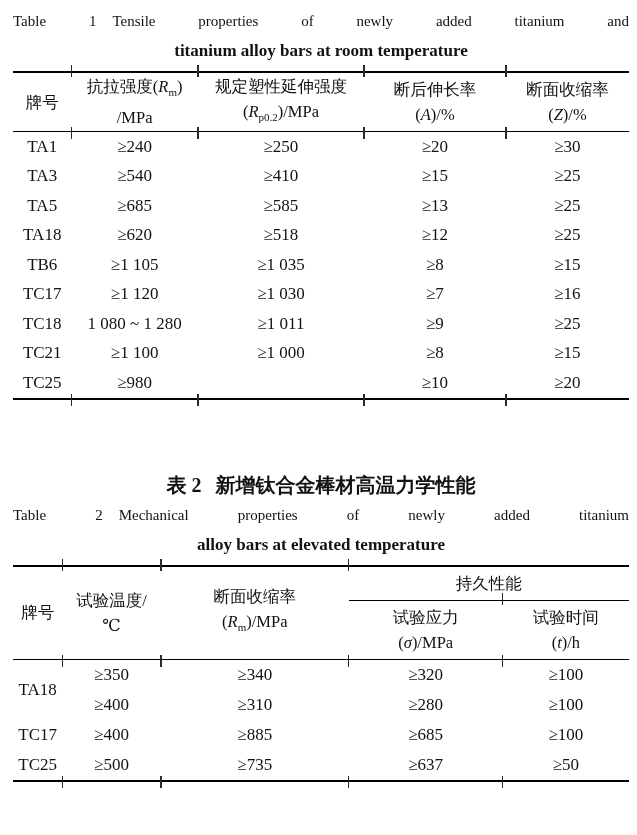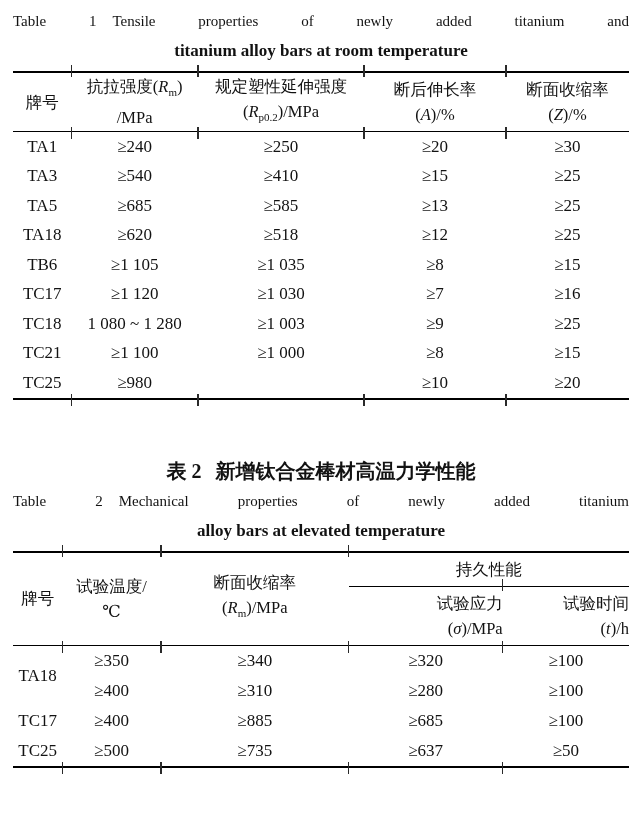--- a/index.html
+++ b/index.html
@@ -1,34 +1,34 @@
 <!DOCTYPE html>
 <html><head>
 <meta charset="utf-8">
 <style>
   html,body{margin:0;padding:0;background:#ffffff;}
   body{width:637px;height:835px;overflow:hidden;
        font-family:"Liberation Serif","DejaVu Serif",serif;color:#121212;}
   .doc{padding-top:6px;}
   .sec{margin:0 8px 0 13px;}
-  .sec2{margin-top:56px;}
+  .sec2{margin-top:70px;}
   .zh-title{text-align:center;font-weight:700;font-size:20px;line-height:30px;}
   .zh-label{margin-right:14px;}
   .en1{font-weight:400;font-size:15px;line-height:30px;text-align:justify;text-align-last:justify;}
   .en2{font-weight:700;font-size:17px;line-height:30px;text-align:center;}
   .en-label{margin-right:16px;}
   table{width:100%;border-collapse:collapse;table-layout:fixed;
         border-top:2.5px solid #000;border-bottom:2.5px solid #000;margin-top:5px;}
   thead{border-bottom:1.5px solid #000;}
   th,td{text-align:center;vertical-align:middle;font-weight:400;padding:0;}
   td{font-size:17px;height:29.5px;white-space:nowrap;}
   th{font-size:16.5px;line-height:25px;}
   .t1 thead th{height:58px;}
   .t2 .rowA th{height:33px;}
-  .t2 .rowB th{height:58px;text-align:right;}
+  .t2 .rowB th{height:58px;}
   .t2 td{height:30px;}
   sub{font-size:11px;}
   .sym{font-style:italic;}
   .th-endurance{border-bottom:1.3px solid #000;font-family:Liberation Serif, serif;}
   .tk-tb,.tk-t,.tk-b{position:relative;}
   .tk-tb::before,.tk-t::before{content:"";position:absolute;top:-8px;right:-0.75px;
       width:1.5px;height:12px;background:#2a2a2a;}
   .tk-tb::after,.tk-b::after{content:"";position:absolute;bottom:-8px;right:-0.75px;
       width:1.5px;height:12px;background:#2a2a2a;}
 </style>
@@ -111,21 +111,21 @@
         <tr>
           <td>TC17</td>
           <td>≥1 120</td>
           <td>≥1 030</td>
           <td>≥7</td>
           <td>≥16</td>
         </tr>
         <tr>
           <td>TC18</td>
           <td>1 080 ~ 1 280</td>
-          <td>≥1 003</td>
+          <td>≥1 011</td>
           <td>≥9</td>
           <td>≥25</td>
         </tr>
         <tr>
           <td>TC21</td>
           <td>≥1 100</td>
           <td>≥1 000</td>
           <td>≥8</td>
           <td>≥15</td>
         </tr>

